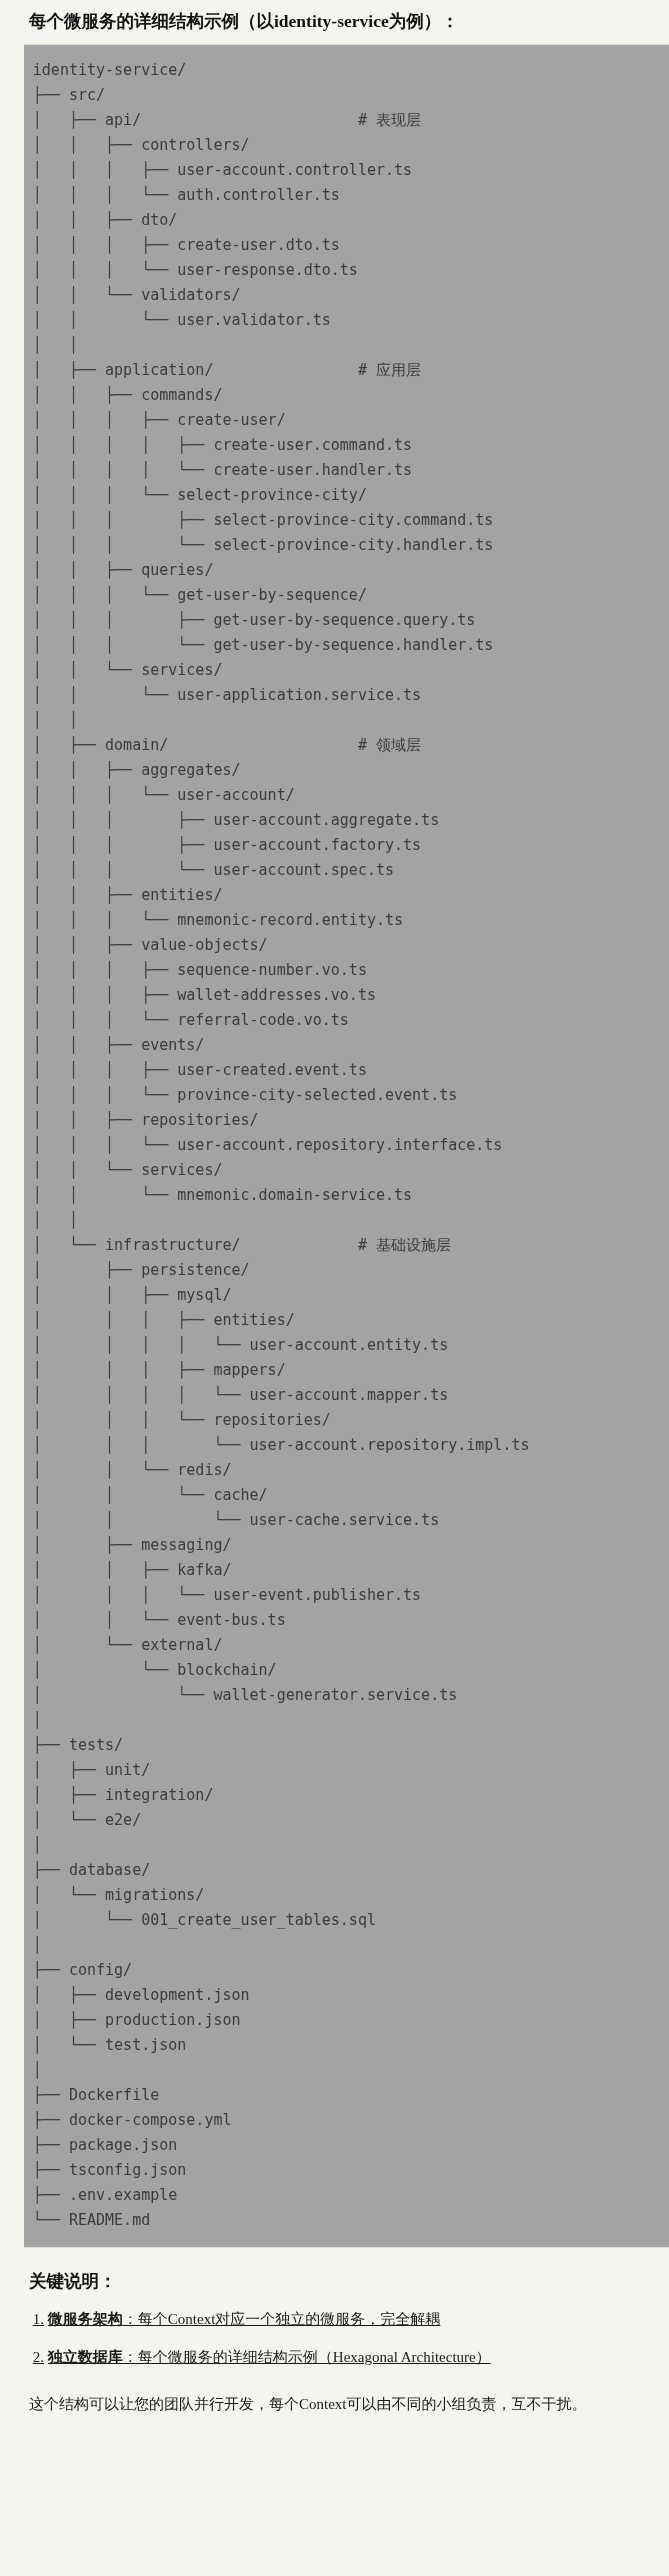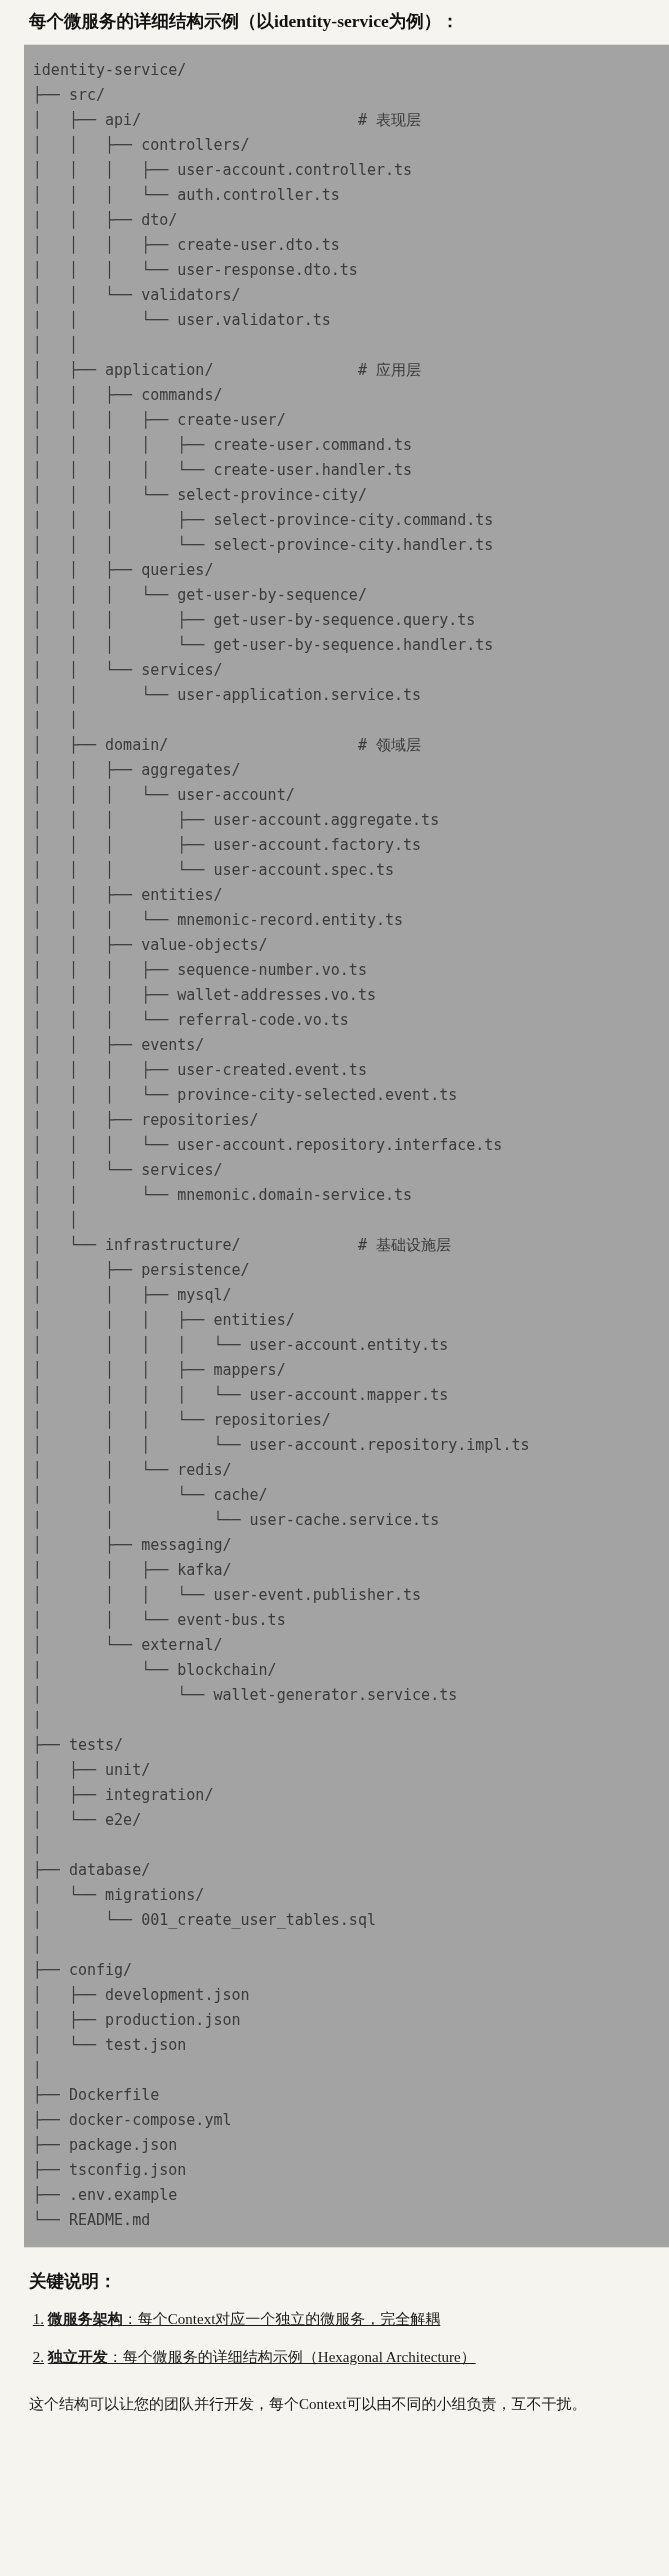--- a/index.html
+++ b/index.html
@@ -164,20 +164,20 @@
 ├── tsconfig.json
 ├── .env.example
 └── README.md</pre>
   </div>
 
   <div class="notes">
     <h2 class="notes-heading">关键说明：</h2>
 
     <ul class="notes-list">
       <li><span class="note-number">1.</span><span class="note-label">微服务架构</span><span class="note-text">：每个Context对应一个独立的微服务，完全解耦</span></li>
-      <li><span class="note-number">2.</span><span class="note-label">独立开发</span><span class="note-text">：每个微服务的详细结构示例（Hexagonal Architecture）</span></li>
+      <li><span class="note-number">2.</span><span class="note-label">独立数据库</span><span class="note-text">：每个微服务的详细结构示例（Hexagonal Architecture）</span></li>
     </ul>
 
     <p class="summary-paragraph">这个结构可以让您的团队并行开发，每个Context可以由不同的小组负责，互不干扰。</p>
   </div>
 
 </div>
 
 
 </body></html>

